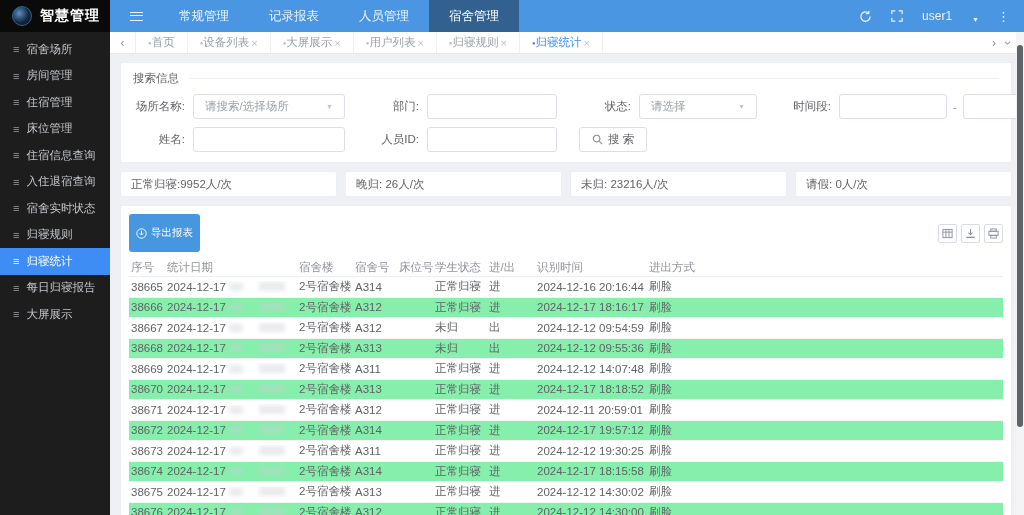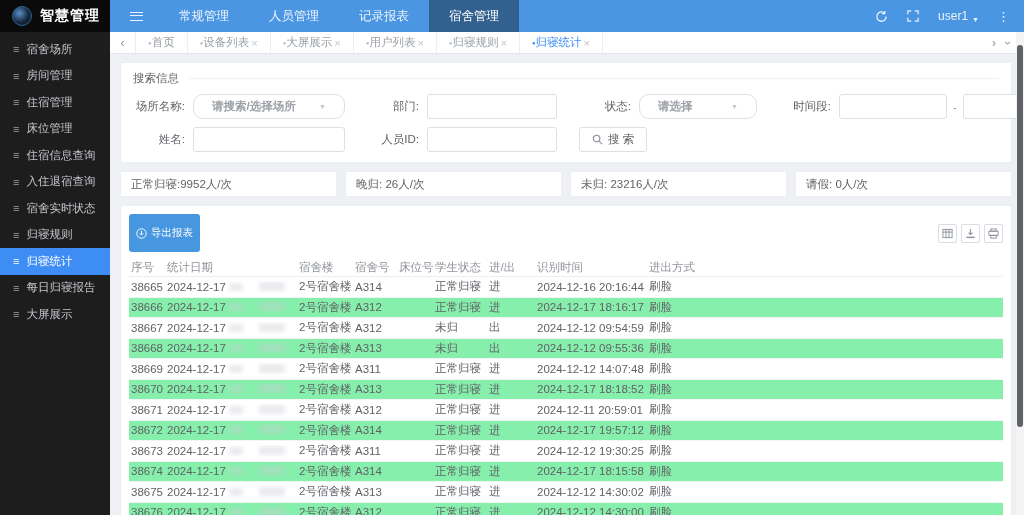--- a/index.html
+++ b/index.html
@@ -21,21 +21,21 @@
   .nav-burger span { display:block; width:13px; height:9px;
     border-top:1.5px solid #eaf3fd; border-bottom:1.5px solid #eaf3fd; position:relative; }
   .nav-burger span::after { content:""; position:absolute; left:0; right:0; top:2.6px;
     border-top:1.5px solid #eaf3fd; }
   .nav-item { display:flex; align-items:center; padding:0 20px; color:#eaf3fd; font-size:12.5px;
     cursor:pointer; }
   .nav-item.active { background:#32618f; color:#fff; }
   .topbar-right { display:flex; align-items:center; gap:18px; padding-right:14px; color:#eaf3fd; }
   .tb-icon { width:14px; height:14px; display:flex; align-items:center; justify-content:center;
     cursor:pointer; }
-  .tb-user { font-size:12px; display:flex; align-items:flex-end; gap:4px; cursor:pointer; }
+  .tb-user { font-size:12px; display:flex; align-items:flex-end; gap:20px; cursor:pointer; }
   .tb-user .caret { font-size:7px; }
   .tb-kebab { font-size:13px; cursor:pointer; letter-spacing:0; line-height:1; }
 
   
   .sidebar { position:absolute; top:32px; left:0; bottom:0; width:110px; background:#1d1d1d;
     padding-top:4px; z-index:20; }
   .side-item { height:26.5px; display:flex; align-items:center; gap:7px; padding-left:13px;
     color:#c3c6cb; font-size:11.5px; cursor:pointer; white-space:nowrap; }
   .side-item .mico { font-size:11px; color:#9aa0a8; }
   .side-item.active { background:#3d8df5; color:#fff; }
@@ -70,23 +70,23 @@
   .search-title-rule { flex:1; border-top:1px solid #f0f1f4; }
   .form-row { display:flex; align-items:center; margin-bottom:8px; }
   .form-row:last-child { margin-bottom:0; }
   .fgroup { display:flex; align-items:center; margin-right:22px; }
   .flabel { font-size:11.5px; color:#606266; margin-right:8px; white-space:nowrap;
     min-width:52px; text-align:right; }
   .flabel.narrow { min-width:52px; }
   .f-input { height:25px; border:1px solid #dcdfe6; border-radius:3px; background:#fff;
     font-size:11.5px; color:#606266; padding:0 8px; outline:none;
     font-family:"Liberation Sans","DejaVu Sans",sans-serif; }
-  .f-select { height:25px; border:1px solid #dcdfe6; border-radius:10px; background:#fff;
-    display:flex; align-items:center; justify-content:space-between; padding:0 18px;
-    font-size:11.5px; color:#9aa0a6; cursor:pointer;font-weight:bold; }
+  .f-select { height:25px; border:1px solid #dcdfe6; border-radius:3px; background:#fff;
+    display:flex; align-items:center; justify-content:space-between; padding:0 11px;
+    font-size:11.5px; color:#9aa0a6; cursor:pointer; }
   .f-select .caret { font-size:7px; color:#c0c4cc; }
   .time-sep { margin:0 6px; color:#909399; font-size:11px; }
   .search-btn { height:25px; display:inline-flex; align-items:center; gap:5px;
     border:1px solid #dcdfe6; border-radius:3px; background:#fff; color:#606266;
     font-size:11.5px; padding:0 12px; cursor:pointer; }
 
   
   .stats-row { display:flex; gap:8px; margin-top:8px; }
   .stat-box { flex:1; background:#fff; border:1px solid #ebeef2; border-radius:2px;
     height:26px; display:flex; align-items:center; padding-left:10px;
@@ -146,25 +146,25 @@
         <span></span>
       </div>
     <div style="display:flex;align-items:stretch;">
 
         <div class="nav-item">
           <span>常规管理</span>
         </div>
 
 
         <div class="nav-item">
+          <span>记录报表</span>
+        </div>
+
+        <div class="nav-item">
           <span>人员管理</span>
-        </div>
-
-        <div class="nav-item">
-          <span>记录报表</span>
         </div>
 
         <div class="nav-item active">
           <span>宿舍管理</span>
         </div>
       </div>
   </div>
   <div class="topbar-right">
     <span class="tb-icon">
       <svg width="13" height="13" viewBox="0 0 14 14">

